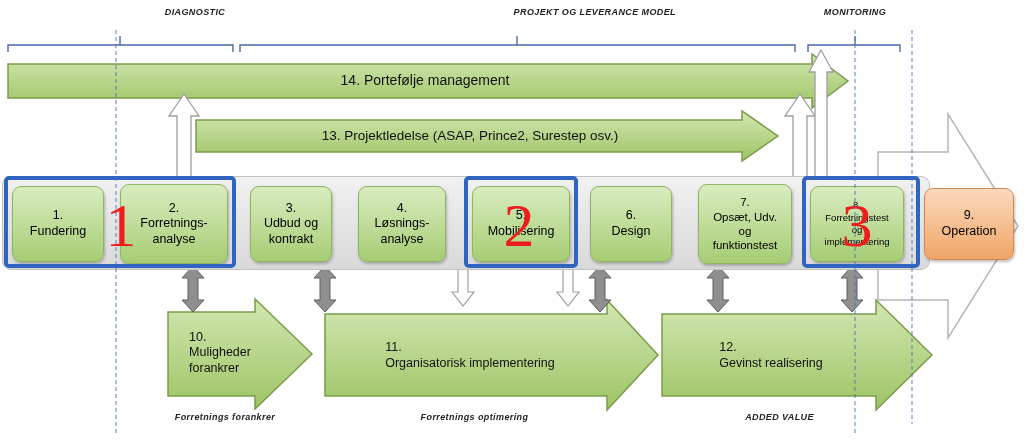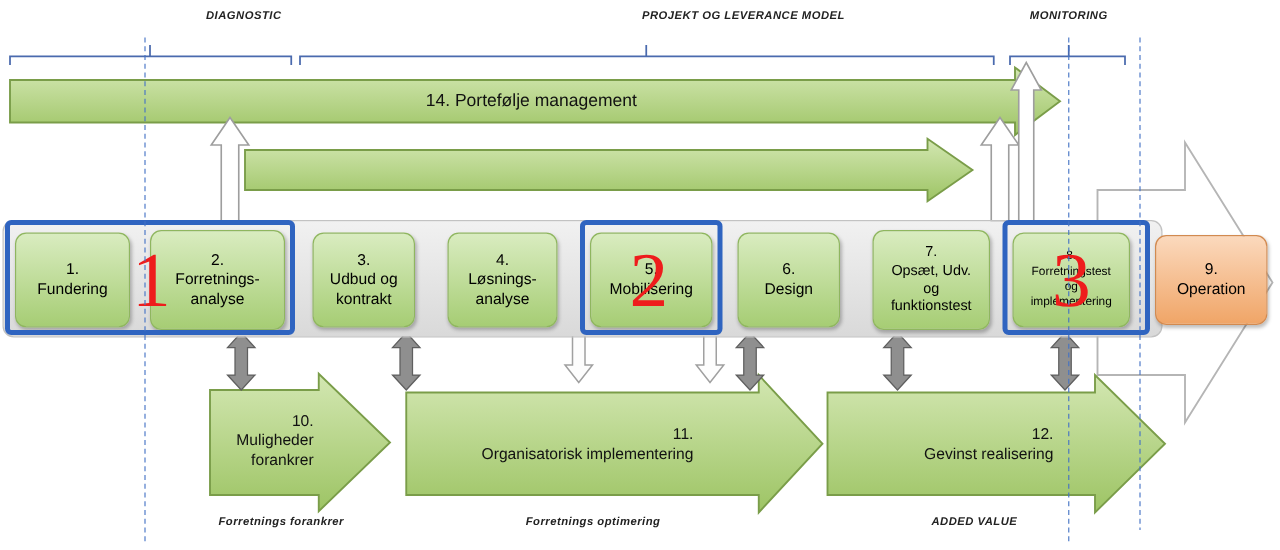--- a/index.html
+++ b/index.html
@@ -7,21 +7,21 @@
     position:relative;width:1024px;height:440px;overflow:hidden;
     font-family:"Liberation Sans",sans-serif;background:#ffffff;
   }
   svg{position:absolute;left:0;top:0;}
   .section-label{
     position:absolute;font-size:9px;font-weight:bold;letter-spacing:.4px;
     color:#222;text-align:center;z-index:9;font-style:italic;
   }
   .arrow-label{
     position:absolute;display:flex;align-items:center;justify-content:center;
-    text-align:right;color:#111;z-index:6;white-space:pre-line;line-height:1.25;
+    text-align:left;color:#111;z-index:6;white-space:pre-line;line-height:1.25;
   }
   .band{
     position:absolute;left:2px;top:176px;width:926px;height:92px;
     background:linear-gradient(180deg,#f1f1f1,#d9d9d9);
     border:1px solid #c2c2c2;border-radius:9px;z-index:2;
   }
   .phase-box{
     position:absolute;z-index:5;box-sizing:border-box;
     display:flex;align-items:center;justify-content:center;text-align:center;
     background:linear-gradient(180deg,#d9ecc0,#a6cd74);
@@ -137,27 +137,28 @@
 
   <div class="red-num" style="left:94px;top:190px;">1</div>
   <div class="red-num" style="left:492px;top:190px;">2</div>
   <div class="red-num" style="left:830px;top:190px;">3</div>
 
   <div class="section-label" style="left:120px;top:7px;width:150px;">DIAGNOSTIC</div>
   <div class="section-label" style="left:386px;top:7px;width:290px;text-align:right;">PROJEKT OG LEVERANCE MODEL</div>
   <div class="section-label" style="left:780px;top:7px;width:150px;">MONITORING</div>
 
   <div class="arrow-label" style="left:100px;top:64px;width:650px;height:34px;font-size:14px;">14. Portefølje management</div>
+  <div class="arrow-label" style="left:230px;top:120px;width:480px;height:32px;font-size:13.5px;">13. Projektledelse (ASAP, Prince2, Surestep osv.)</div>
 
   <div class="arrow-label" style="left:170px;top:309px;width:100px;height:88px;font-size:12.5px;">10.
 Muligheder
 forankrer</div>
   <div class="arrow-label" style="left:330px;top:315px;width:280px;height:82px;font-size:12.5px;">11.
 Organisatorisk implementering</div>
-  <div class="arrow-label" style="left:664px;top:315px;width:214px;height:82px;font-size:12.5px;padding-left:20px;">12.
+  <div class="arrow-label" style="left:664px;top:315px;width:214px;height:82px;font-size:12.5px;">12.
 Gevinst realisering</div>
 
   <div class="section-label" style="left:150px;top:412px;width:150px;">Forretnings forankrer</div>
   <div class="section-label" style="left:392px;top:412px;width:165px;">Forretnings optimering</div>
   <div class="section-label" style="left:702px;top:412px;width:155px;">ADDED VALUE</div>
 
   <svg width="1024" height="440" style="z-index:30;pointer-events:none;opacity:.9;">
     <path d="M116,30 V434" stroke="#4472c4" stroke-width="1" stroke-dasharray="4,3" fill="none"></path>
     <path d="M855,30 V434" stroke="#4472c4" stroke-width="1" stroke-dasharray="4,3" fill="none"></path>
     <path d="M912,30 V424" stroke="#4472c4" stroke-width="1" stroke-dasharray="4,3" fill="none"></path>

